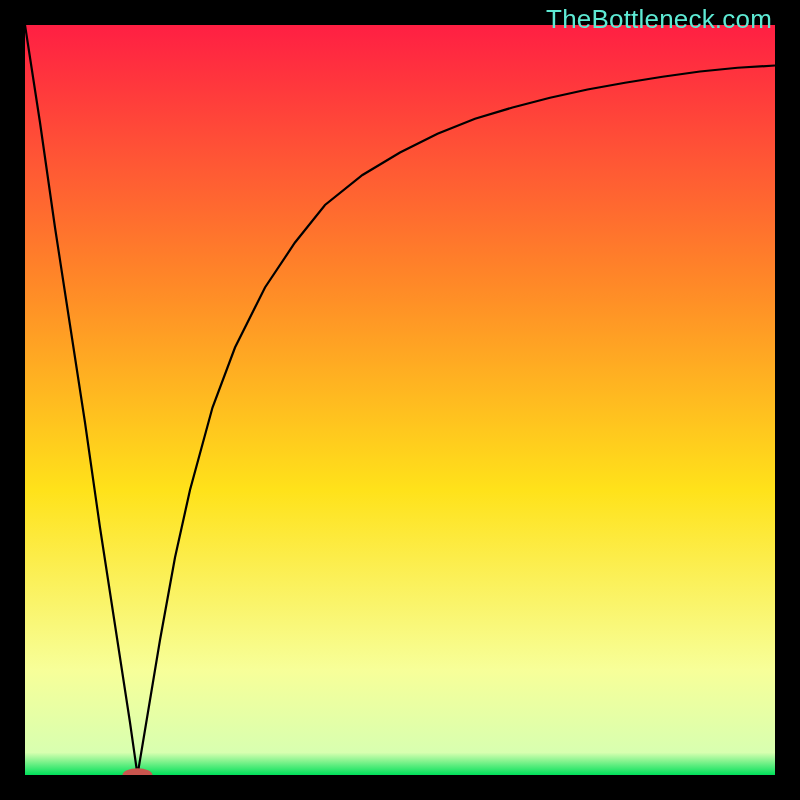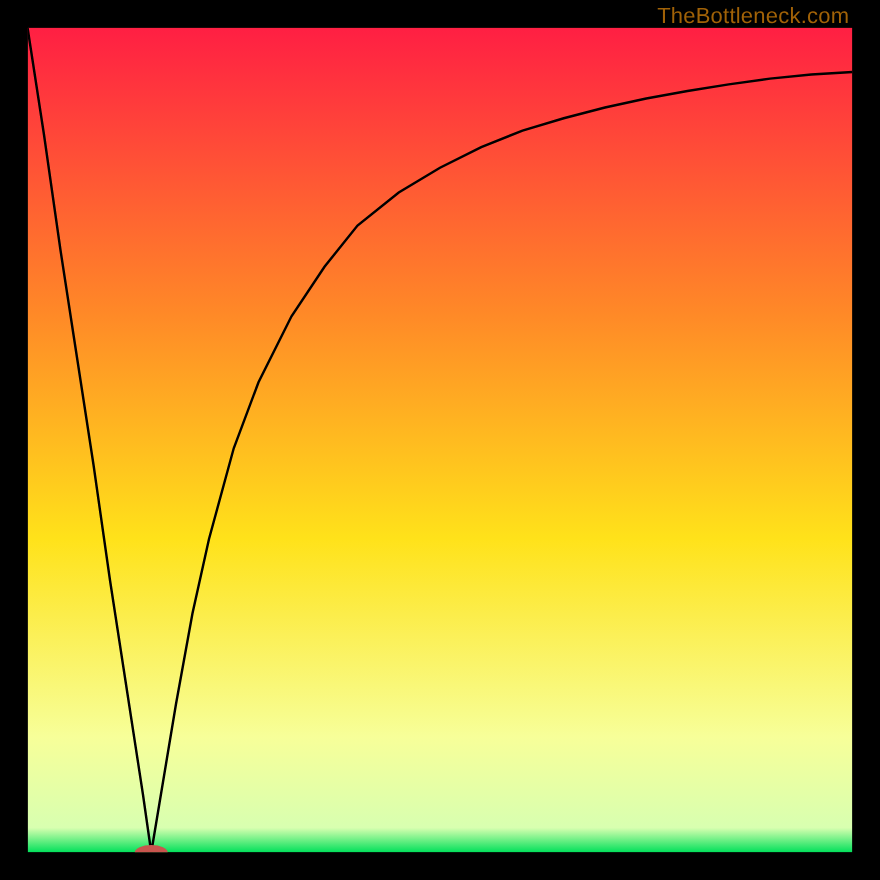--- a/index.html
+++ b/index.html
@@ -26,22 +26,22 @@
     overflow: hidden;
   }
   .gradient {
     position: absolute;
     left: 0; top: 0; width: 100%; height: 100%;
   }
   .watermark {
     position: absolute;
     top: 4px;
     right: 28px;
-    color: #a16207;
-    font-size: 20px;
+    color: #5eead4;
+    font-size: 26px;
     font-weight: 500;
     letter-spacing: 0.2px;
     user-select: none;
   }
   svg.curve {
     position: absolute;
     left: 0; top: 0;
   }
 </style>
 </head>

